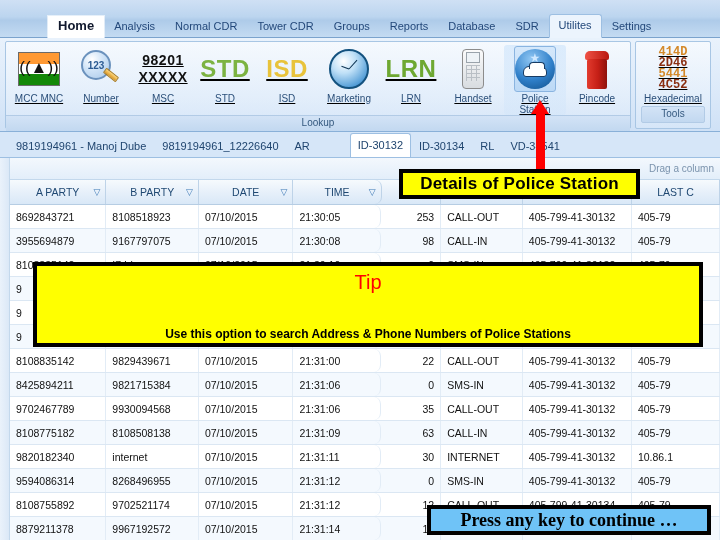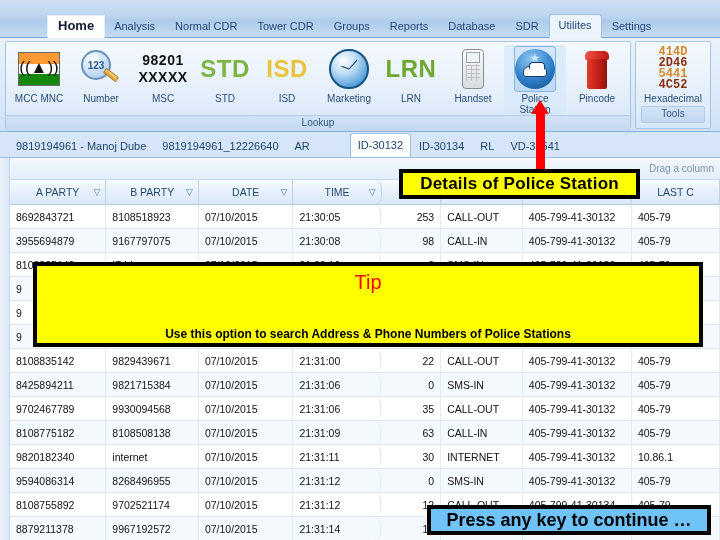--- a/index.html
+++ b/index.html
@@ -61,21 +61,21 @@
   }
   .rgroup {
     border:1px solid #a8c6e4;
     border-radius:2px;
     background:linear-gradient(to bottom,rgba(255,255,255,0.55),rgba(225,238,252,0.35));
     margin-right:4px;
     display:flex;
     flex-direction:column;
     position:relative;
   }
-  .rgroup-items { flex:1; display:flex; align-items:flex-start; padding:3px 2px 0 2px; }
+  .rgroup-items { flex:1; display:flex; align-items:flex-start; padding:3px 2px 0 2px;text-decoration:underline; }
   .rgroup-title {
     font-size:10px; color:#35597f; text-align:center;
     background:linear-gradient(to bottom,#d3e3f6,#c2d8f0);
     border-top:1px solid #b2cbe6;
     padding:1px 0 2px 0; line-height:12px;
   }
   .rgroup.lookup { flex:1; }
   .rgroup.tools { width:88px; }
   .rgroup.tools .rgroup-title { margin:0 5px 5px 5px; border:1px solid #b2cbe6; border-radius:2px; }
 
@@ -269,21 +269,21 @@
   }
   #tip-text {
     position:absolute; left:0; right:0; bottom:2px; text-align:center;
     font-size:12px; font-weight:bold; color:#000;
   }
 
   #press-key {
     position:absolute; left:427px; top:505px; width:284px; height:30px;
     background:#6fc3f7; border:4px solid #000000; z-index:60;
     display:flex; align-items:center; justify-content:center;
-    font-size:18px; font-weight:bold; color:#000;
+    font-size:18px; font-weight:bold; color:#000;font-family:Liberation Serif, serif;
   }
 </style>
 </head>
 <body>
 
 <div class="ribbon-tabs">
   <div class="rtab home">Home</div>
   <div class="rtab">Analysis</div>
   <div class="rtab">Normal CDR</div>
   <div class="rtab">Tower CDR</div>

